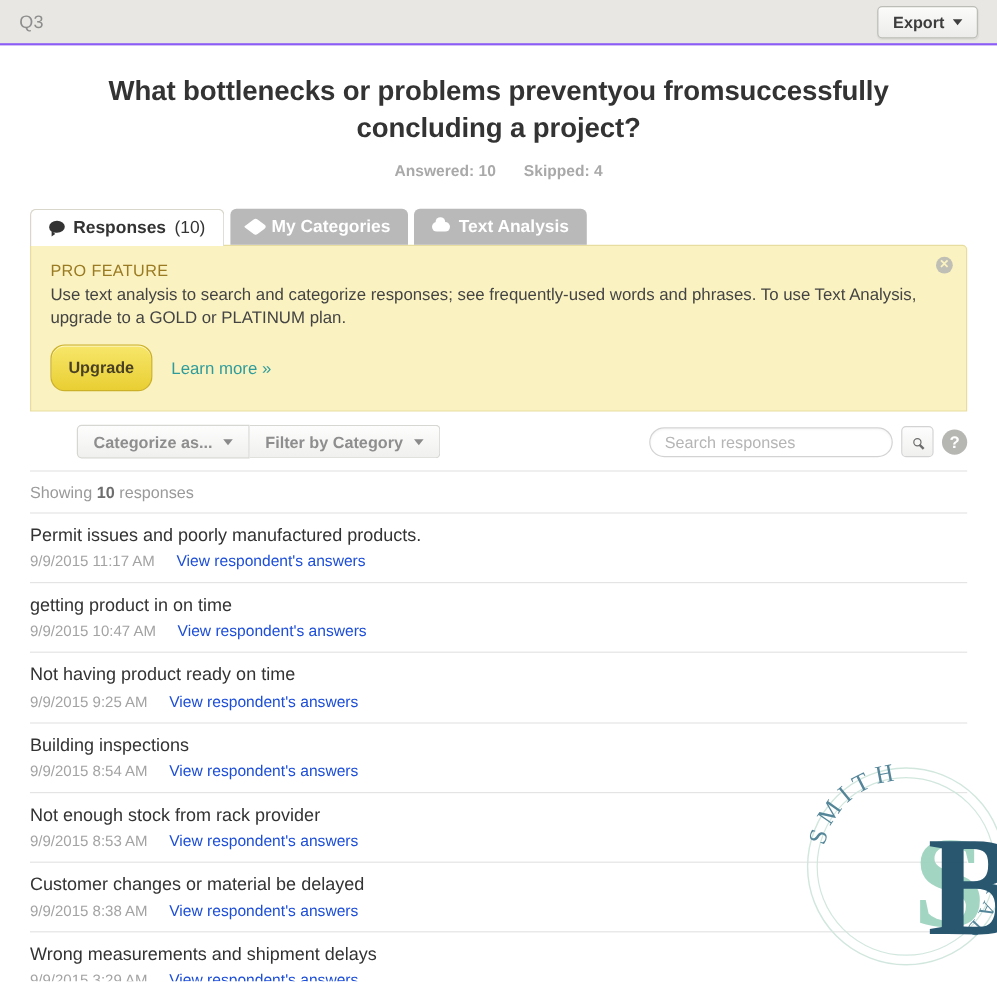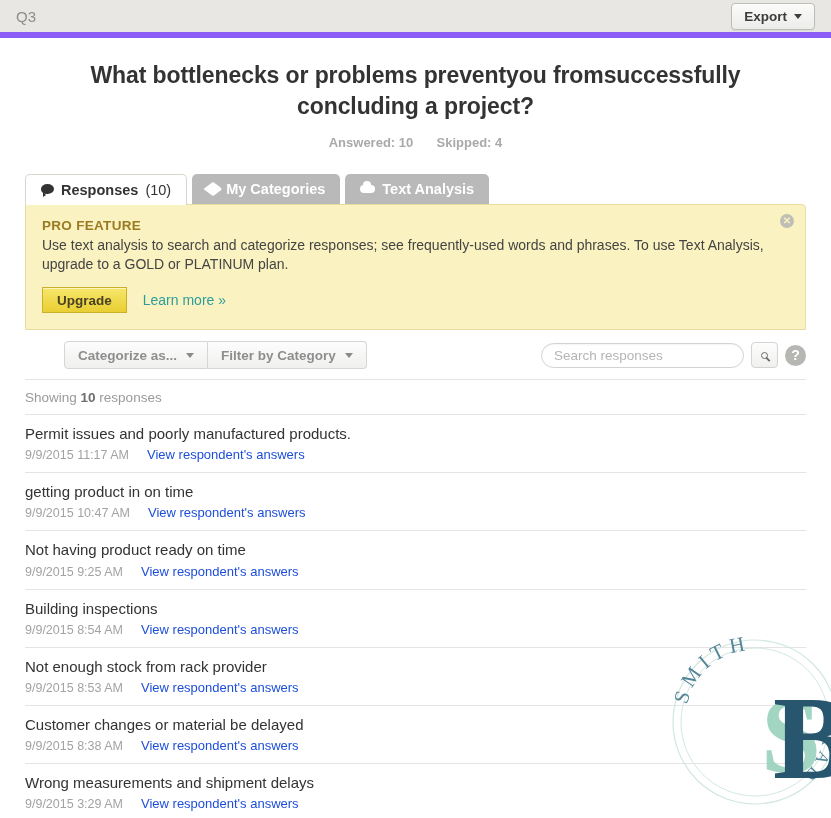--- a/index.html
+++ b/index.html
@@ -18,21 +18,21 @@
     width: 831px; height: 818px;
     background: #ffffff;
     overflow: hidden;
   }
 
   
   .topbar {
     position: relative;
     height: 38px;
     background: #e8e7e3;
-    border-bottom: 6px solid #8b5cf6;
+    border-bottom: 2px solid #8b5cf6;
     display: flex;
     align-items: center;
     padding: 0 16px;
   }
   .q-label {
     font-size: 15px;
     color: #8d8d8d;
     font-weight: 400;
     letter-spacing: .2px;
   }
@@ -139,34 +139,34 @@
   .banner {
     position: relative;
     margin: 0 25px;
     background: #faf2c0;
     border: 1px solid #e8dda0;
     border-radius: 0 4px 0 0;
     padding: 13px 16px 16px 16px;
     z-index: 1;
   }
   .banner-title {
-    font-size: 13.5px; font-weight: bold; color: #9a7b23;
+    font-size: 13.5px; font-weight: normal; color: #9a7b23;
     letter-spacing: .3px; margin-bottom: 3px;
   }
   .banner-text {
     font-size: 14px; color: #444; line-height: 1.32; max-width: 730px;
   }
   .banner-actions { margin-top: 14px; display: flex; align-items: center; gap: 16px; }
   .upgrade-btn {
     display: inline-flex; align-items: center; justify-content: center;
-    height: 26px; padding: 2px 14px;
+    height: 39px; padding: 2px 14px;
     font-size: 13.5px; font-weight: bold; color: #4a4125;
     background: linear-gradient(to bottom, #f7e66a 0%, #e9cf33 100%);
     border: 1px solid #cbb02a;
-    border-radius: 0;
+    border-radius: 12px;
     box-shadow: 0 1px 0 rgba(255,255,255,.55) inset;
     cursor: pointer;
   }
   .learn-link {
     font-size: 14px; color: #2f9c9c; text-decoration: none; cursor: pointer;
   }
   .banner-close {
     position: absolute; top: 9px; right: 11px;
     width: 14px; height: 14px; border-radius: 50%;
     background: #bfbfb5; color: #faf2c0;

